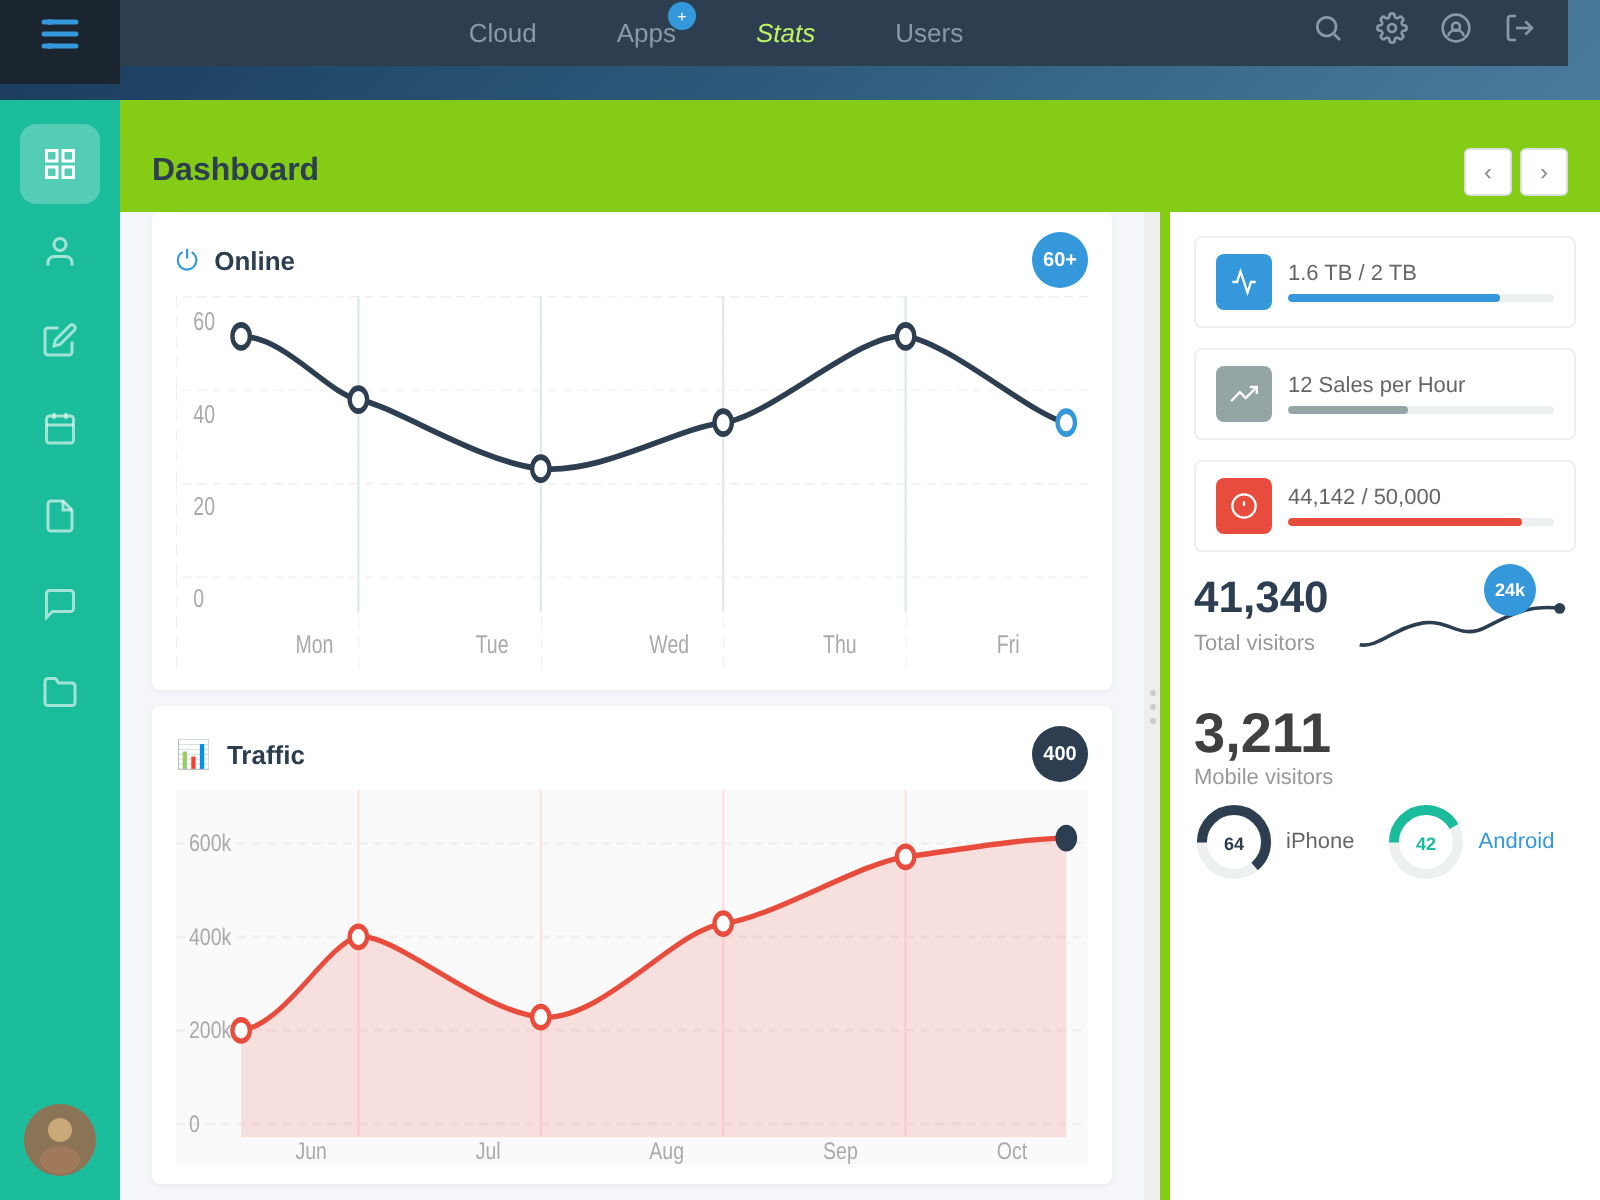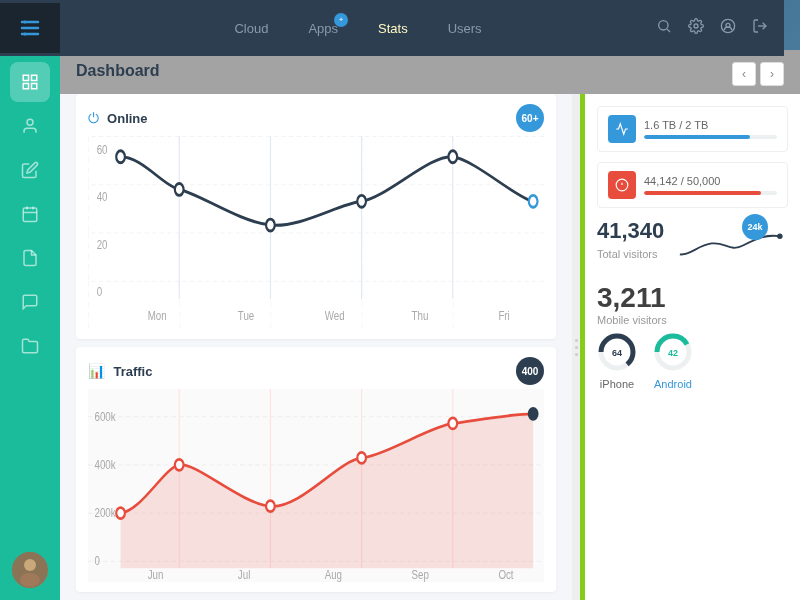--- a/index.html
+++ b/index.html
@@ -13,37 +13,37 @@
     
     body::before {
       content: '';
       position: absolute; bottom: 0; left: 0; right: 0; height: 300px;
       background: linear-gradient(to top, #1a2a1a 0%, #2a4a2a 40%, transparent 100%);
       z-index: 0;
     }
 
     
     .topbar {
-      position: absolute; top: 0; left: 0; right: 16px; height: 56px;
+      position: absolute; top: 0; left: 0; right: 16px; height: 33px;
       background: #2c3e50;
       display: flex; align-items: center; z-index: 10;
     }
     .topbar-logo {
       width: 60px; height: 50px;
       display: flex; align-items: center; justify-content: center;
       background: #1a252f;
     }
     .topbar-logo svg { width: 24px; height: 24px; }
     .topbar-nav {
       flex: 1; display: flex; align-items: center; justify-content: center; gap: 40px;
     }
     .nav-item {
       color: #8899aa; font-size: 13px; cursor: pointer; position: relative; padding: 5px 0;
     }
-    .nav-item.active { color: #fef9c3; }
+    .nav-item.active { color: #bef264; font-style: italic; }
     .nav-item .badge {
       position: absolute; top: -3px; right: -10px;
       background: #3498db; color: #fff; font-size: 8px;
       width: 14px; height: 14px; border-radius: 50%;
       display: flex; align-items: center; justify-content: center;
     }
     .topbar-actions {
       display: flex; align-items: center; gap: 16px; padding-right: 16px;
     }
     .topbar-icon { color: #8899aa; cursor: pointer; font-size: 16px; }
@@ -78,23 +78,23 @@
     }
 
     
     .content {
       flex: 1; background: #f5f6fa;
       display: flex; flex-direction: column; overflow: hidden;
     }
 
     
     .dashboard-header {
-      padding: 12px 16px 8px;
-      display: flex; align-items: flex-start; justify-content: space-between;
-      background: #a3a3a3;
+      padding: 24px 16px 8px;
+      display: flex; align-items: center; justify-content: space-between;
+      background: #84cc16;
     }
     .dashboard-title { font-size: 16px; font-weight: 600; color: #2c3e50; }
     .nav-arrows { display: flex; gap: 4px; }
     .nav-arrow {
       width: 24px; height: 24px; border: 1px solid #ddd; border-radius: 3px;
       display: flex; align-items: center; justify-content: center;
       cursor: pointer; font-size: 12px; color: #888; background: #fff;
     }
 
     
@@ -168,21 +168,21 @@
 
     
     .mini-chart { width: 100%; height: 50px; }
 
     
     .mobile-section { display: flex; flex-direction: column; gap: 6px; }
     .mobile-number { font-size: 28px; font-weight: 700; color: #404040; }
     .mobile-label { font-size: 11px; color: #999; }
     .mobile-row { display: flex; align-items: center; gap: 8px; }
     .circle-stat {
-      display: flex; align-items: center; gap: 6px; flex-direction: column;
+      display: flex; align-items: center; gap: 6px;
     }
     .circle-label { font-size: 11px; color: #666; }
     .circle-label.blue { color: #3498db; }
 
     
     .divider-v {
       width: 8px; background: #eee;
       display: flex; flex-direction: column; justify-content: center; align-items: center;
     }
     .divider-dot { width: 3px; height: 3px; background: #ccc; border-radius: 50%; margin: 2px 0; }
@@ -412,20 +412,36 @@
             </div>
             <div class="stat-info">
               <div class="stat-label">1.6 TB / 2 TB</div>
               <div class="stat-bar">
                 <div class="stat-bar-fill blue" style="width:80%"></div>
               </div>
             </div>
           </div>
         </div>
 
+        <div class="stat-card">
+          <div class="stat-row">
+            <div class="stat-icon gray">
+              <svg width="14" height="14" viewBox="0 0 24 24" fill="none" stroke="white" stroke-width="2">
+                  <polyline points="23 6 13.5 15.5 8.5 10.5 1 18"></polyline>
+                  <polyline points="17 6 23 6 23 12"></polyline>
+                </svg>
+            </div>
+            <div class="stat-info">
+              <div class="stat-label">12 Sales per Hour</div>
+              <div class="stat-bar">
+                <div class="stat-bar-fill gray" style="width:45%"></div>
+              </div>
+            </div>
+          </div>
+        </div>
 
         <div class="stat-card">
           <div class="stat-row">
             <div class="stat-icon red">
               <svg width="14" height="14" viewBox="0 0 24 24" fill="none" stroke="white" stroke-width="2">
                   <circle cx="12" cy="12" r="10"></circle>
                   <line x1="12" y1="8" x2="12" y2="12"></line>
                   <line x1="12" y1="16" x2="12.01" y2="16"></line>
                 </svg>
             </div>

